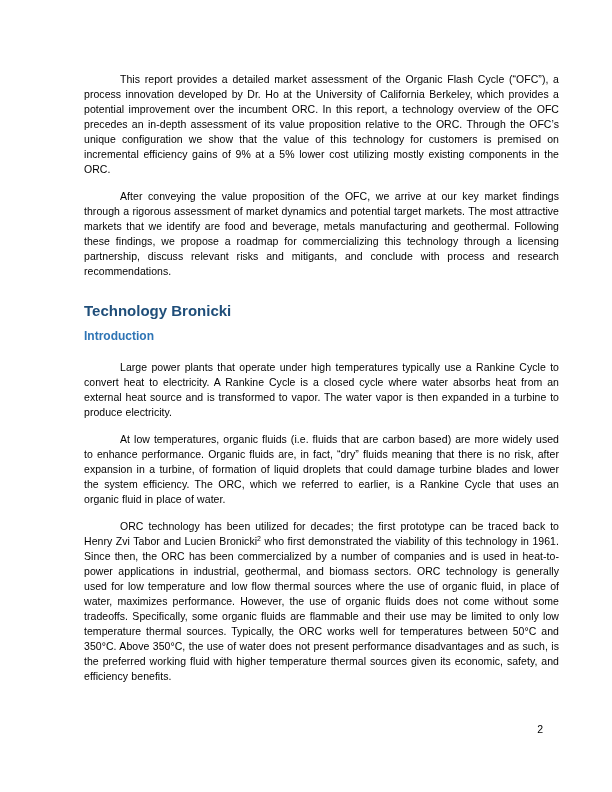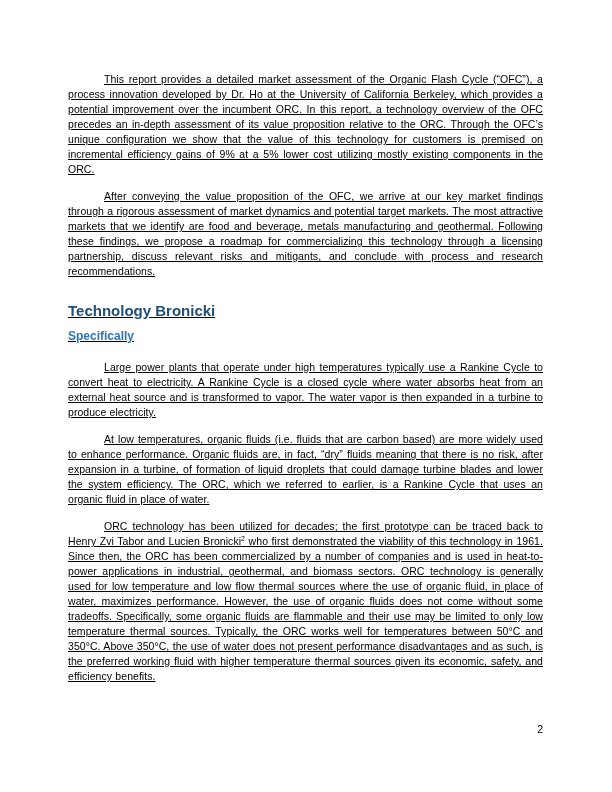--- a/index.html
+++ b/index.html
@@ -11,24 +11,23 @@
     position: relative;
     width: 612px;
     height: 792px;
     background: #ffffff;
     font-family: "Liberation Sans", "DejaVu Sans", sans-serif;
     color: #000000;
     overflow: hidden;
   }
   .content {
     position: absolute;
-    left: 68px;
+    left: 84px;
     top: 72px;
     width: 475px;
-    text-decoration: underline;
   }
   p.body-para {
     font-size: 10.5px;
     line-height: 15px;
     text-align: justify;
     text-indent: 36px;
     margin: 0 0 12px 0;
     color: #000000;
     letter-spacing: 0.05px;
     word-spacing: 0.3px;
@@ -68,21 +67,21 @@
 
 <div class="page">
   <div class="content">
 
     <p class="body-para">This report provides a detailed market assessment of the Organic Flash Cycle (“OFC”), a process innovation developed by Dr. Ho at the University of California Berkeley, which provides a potential improvement over the incumbent ORC. In this report, a technology overview of the OFC precedes an in-depth assessment of its value proposition relative to the ORC. Through the OFC’s unique configuration we show that the value of this technology for customers is premised on incremental efficiency gains of 9% at a 5% lower cost utilizing mostly existing components in the ORC.</p>
 
     <p class="body-para">After conveying the value proposition of the OFC, we arrive at our key market findings through a rigorous assessment of market dynamics and potential target markets. The most attractive markets that we identify are food and beverage, metals manufacturing and geothermal. Following these findings, we propose a roadmap for commercializing this technology through a licensing partnership, discuss relevant risks and mitigants, and conclude with process and research recommendations.</p>
 
     <h1 class="section-heading">Technology Bronicki</h1>
 
-    <h2 class="subsection-heading">Specifically</h2>
+    <h2 class="subsection-heading">Introduction</h2>
 
     <p class="body-para">Large power plants that operate under high temperatures typically use a Rankine Cycle to convert heat to electricity. A Rankine Cycle is a closed cycle where water absorbs heat from an external heat source and is transformed to vapor.  The water vapor is then expanded in a turbine to produce electricity.</p>
 
     <p class="body-para">At low temperatures, organic fluids (i.e. fluids that are carbon based) are more widely used to enhance performance. Organic fluids are, in fact, “dry” fluids meaning that there is no risk, after expansion in a turbine, of formation of liquid droplets that could damage turbine blades and lower the system efficiency. The ORC, which we referred to earlier, is a Rankine Cycle that uses an organic fluid in place of water.</p>
 
     <p class="body-para"><span>ORC technology has been utilized for decades; the first prototype can be traced back to Henry Zvi Tabor and Lucien Bronicki</span><sup class="footnote-ref">2</sup><span> who first demonstrated the viability of this technology in 1961. Since then, the ORC has been commercialized by a number of companies and is used in heat-to-power applications in industrial, geothermal, and biomass sectors.  ORC technology is generally used for low temperature and low flow thermal sources where the use of organic fluid, in place of water, maximizes performance. However, the use of organic fluids does not come without some tradeoffs. Specifically, some organic fluids are flammable and their use may be limited to only low temperature thermal sources. Typically, the ORC works well for temperatures between 50°C and 350°C. Above 350°C, the use of water does not present performance disadvantages and as such, is the preferred working fluid with higher temperature thermal sources given its economic, safety, and efficiency benefits.</span></p>
 
   </div>
 
   <div class="footer">

